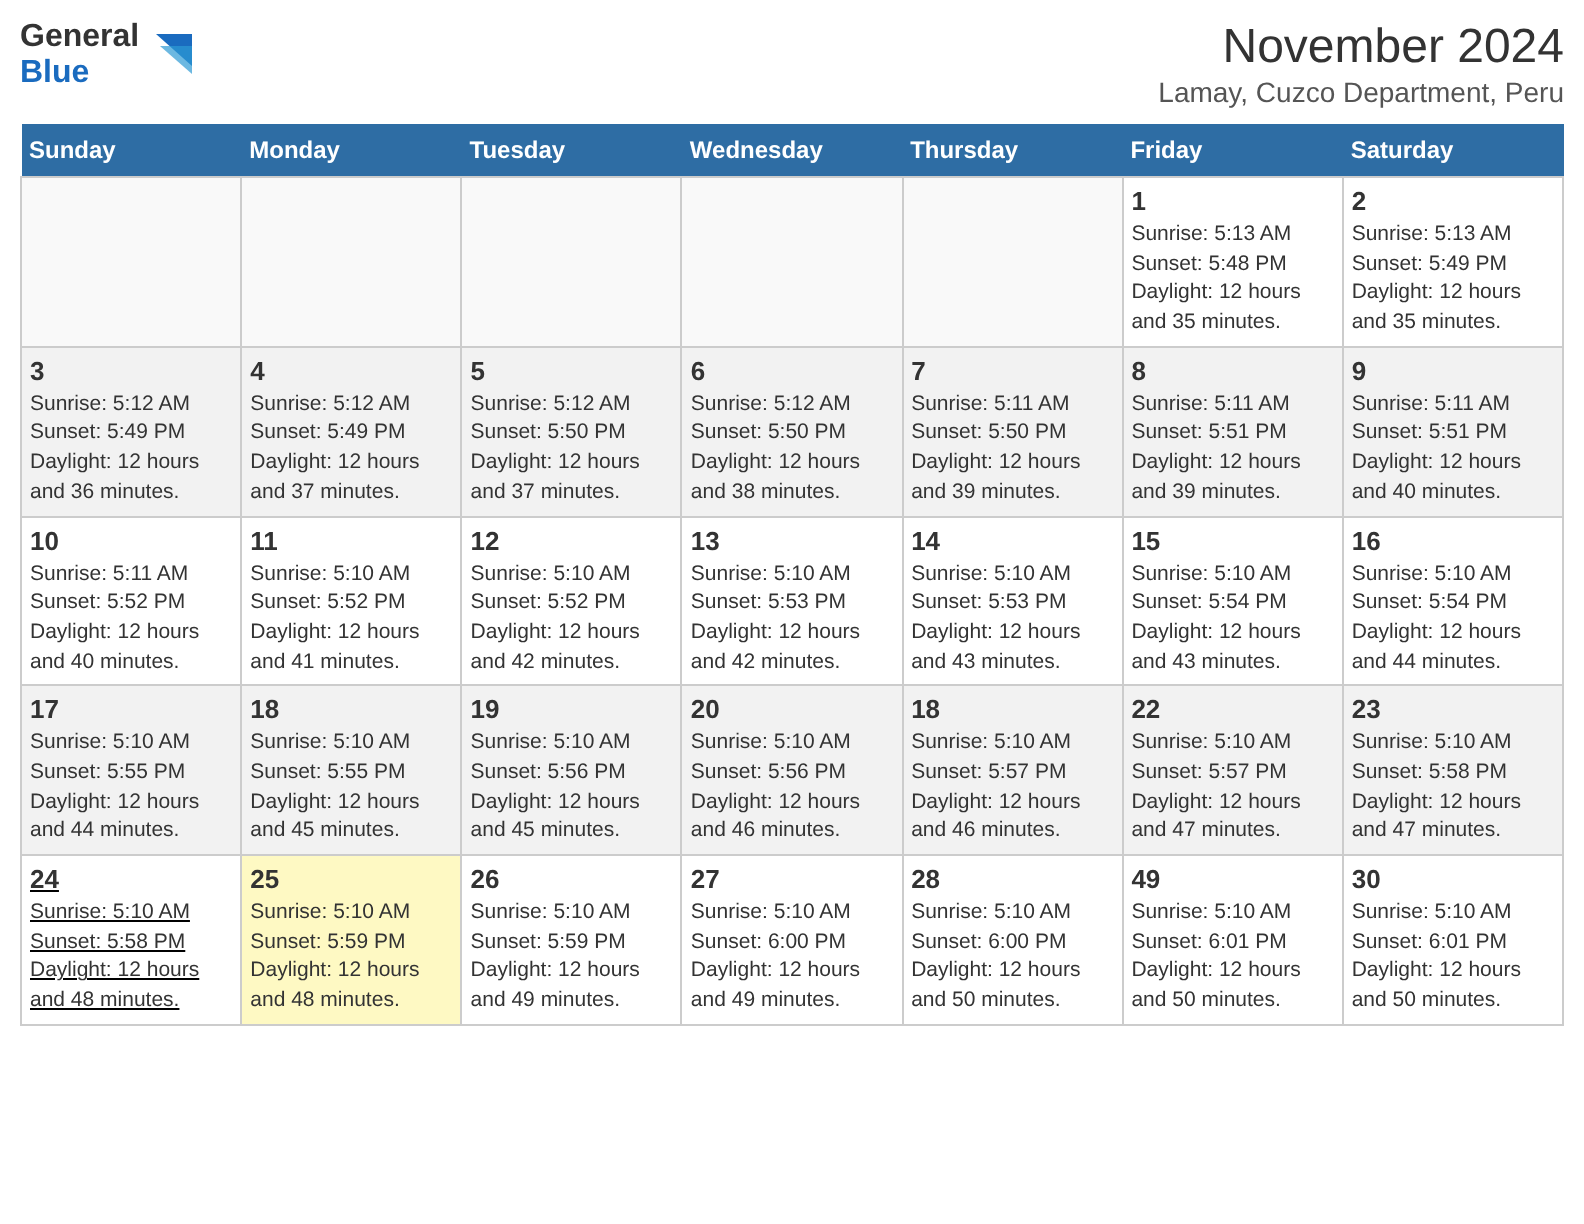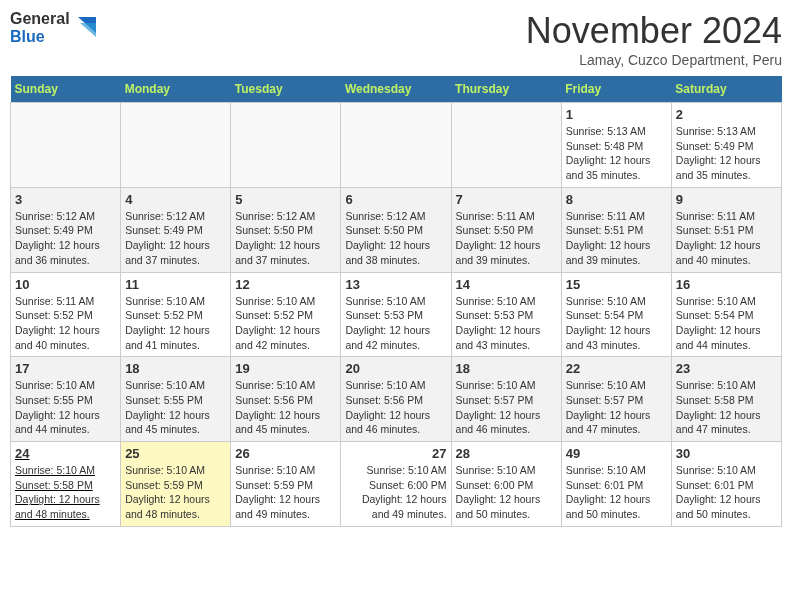--- a/index.html
+++ b/index.html
@@ -18,36 +18,36 @@
     }
     .logo {
       display: flex;
       align-items: center;
       gap: 4px;
     }
     .title-block {
       text-align: right;
     }
     .month-title {
-      font-size: 36px;
+      font-size: 24px;
       font-weight: normal;
       color: #333;
     }
     .location {
       font-size: 14px;
       color: #555;
     }
     table {
       width: 100%;
       border-collapse: collapse;
       font-size: 11px;
     }
     th {
       background-color: #2e6da4;
-      color: #bef264;
+      color: #ffffff;
       padding: 6px 4px;
       text-align: left;
       font-weight: bold;
       font-size: 12px;
     }
     td {
       border: 1px solid #ccc;
       vertical-align: top;
       padding: 4px;
       height: 80px;
@@ -218,21 +218,21 @@
           <div class="day-info">Sunrise: 5:10 AM<br>Sunset: 5:58 PM<br>Daylight: 12 hours and 48 minutes.</div>
         </td>
         <td style="background: #fef9c3;">
           <div class="day-num">25</div>
           <div class="day-info">Sunrise: 5:10 AM<br>Sunset: 5:59 PM<br>Daylight: 12 hours and 48 minutes.</div>
         </td>
         <td style="background: rgb(255, 255, 255);">
           <div class="day-num">26</div>
           <div class="day-info">Sunrise: 5:10 AM<br>Sunset: 5:59 PM<br>Daylight: 12 hours and 49 minutes.</div>
         </td>
-        <td style="background: rgb(255, 255, 255); text-align: right;">
+        <td style="background: rgb(255, 255, 255);">
           <div class="day-num">27</div>
           <div class="day-info">Sunrise: 5:10 AM<br>Sunset: 6:00 PM<br>Daylight: 12 hours and 49 minutes.</div>
         </td>
         <td style="background: rgb(255, 255, 255);">
           <div class="day-num">28</div>
           <div class="day-info">Sunrise: 5:10 AM<br>Sunset: 6:00 PM<br>Daylight: 12 hours and 50 minutes.</div>
         </td>
         <td style="background: rgb(255, 255, 255);">
           <div class="day-num">49</div>
           <div class="day-info">Sunrise: 5:10 AM<br>Sunset: 6:01 PM<br>Daylight: 12 hours and 50 minutes.</div>

